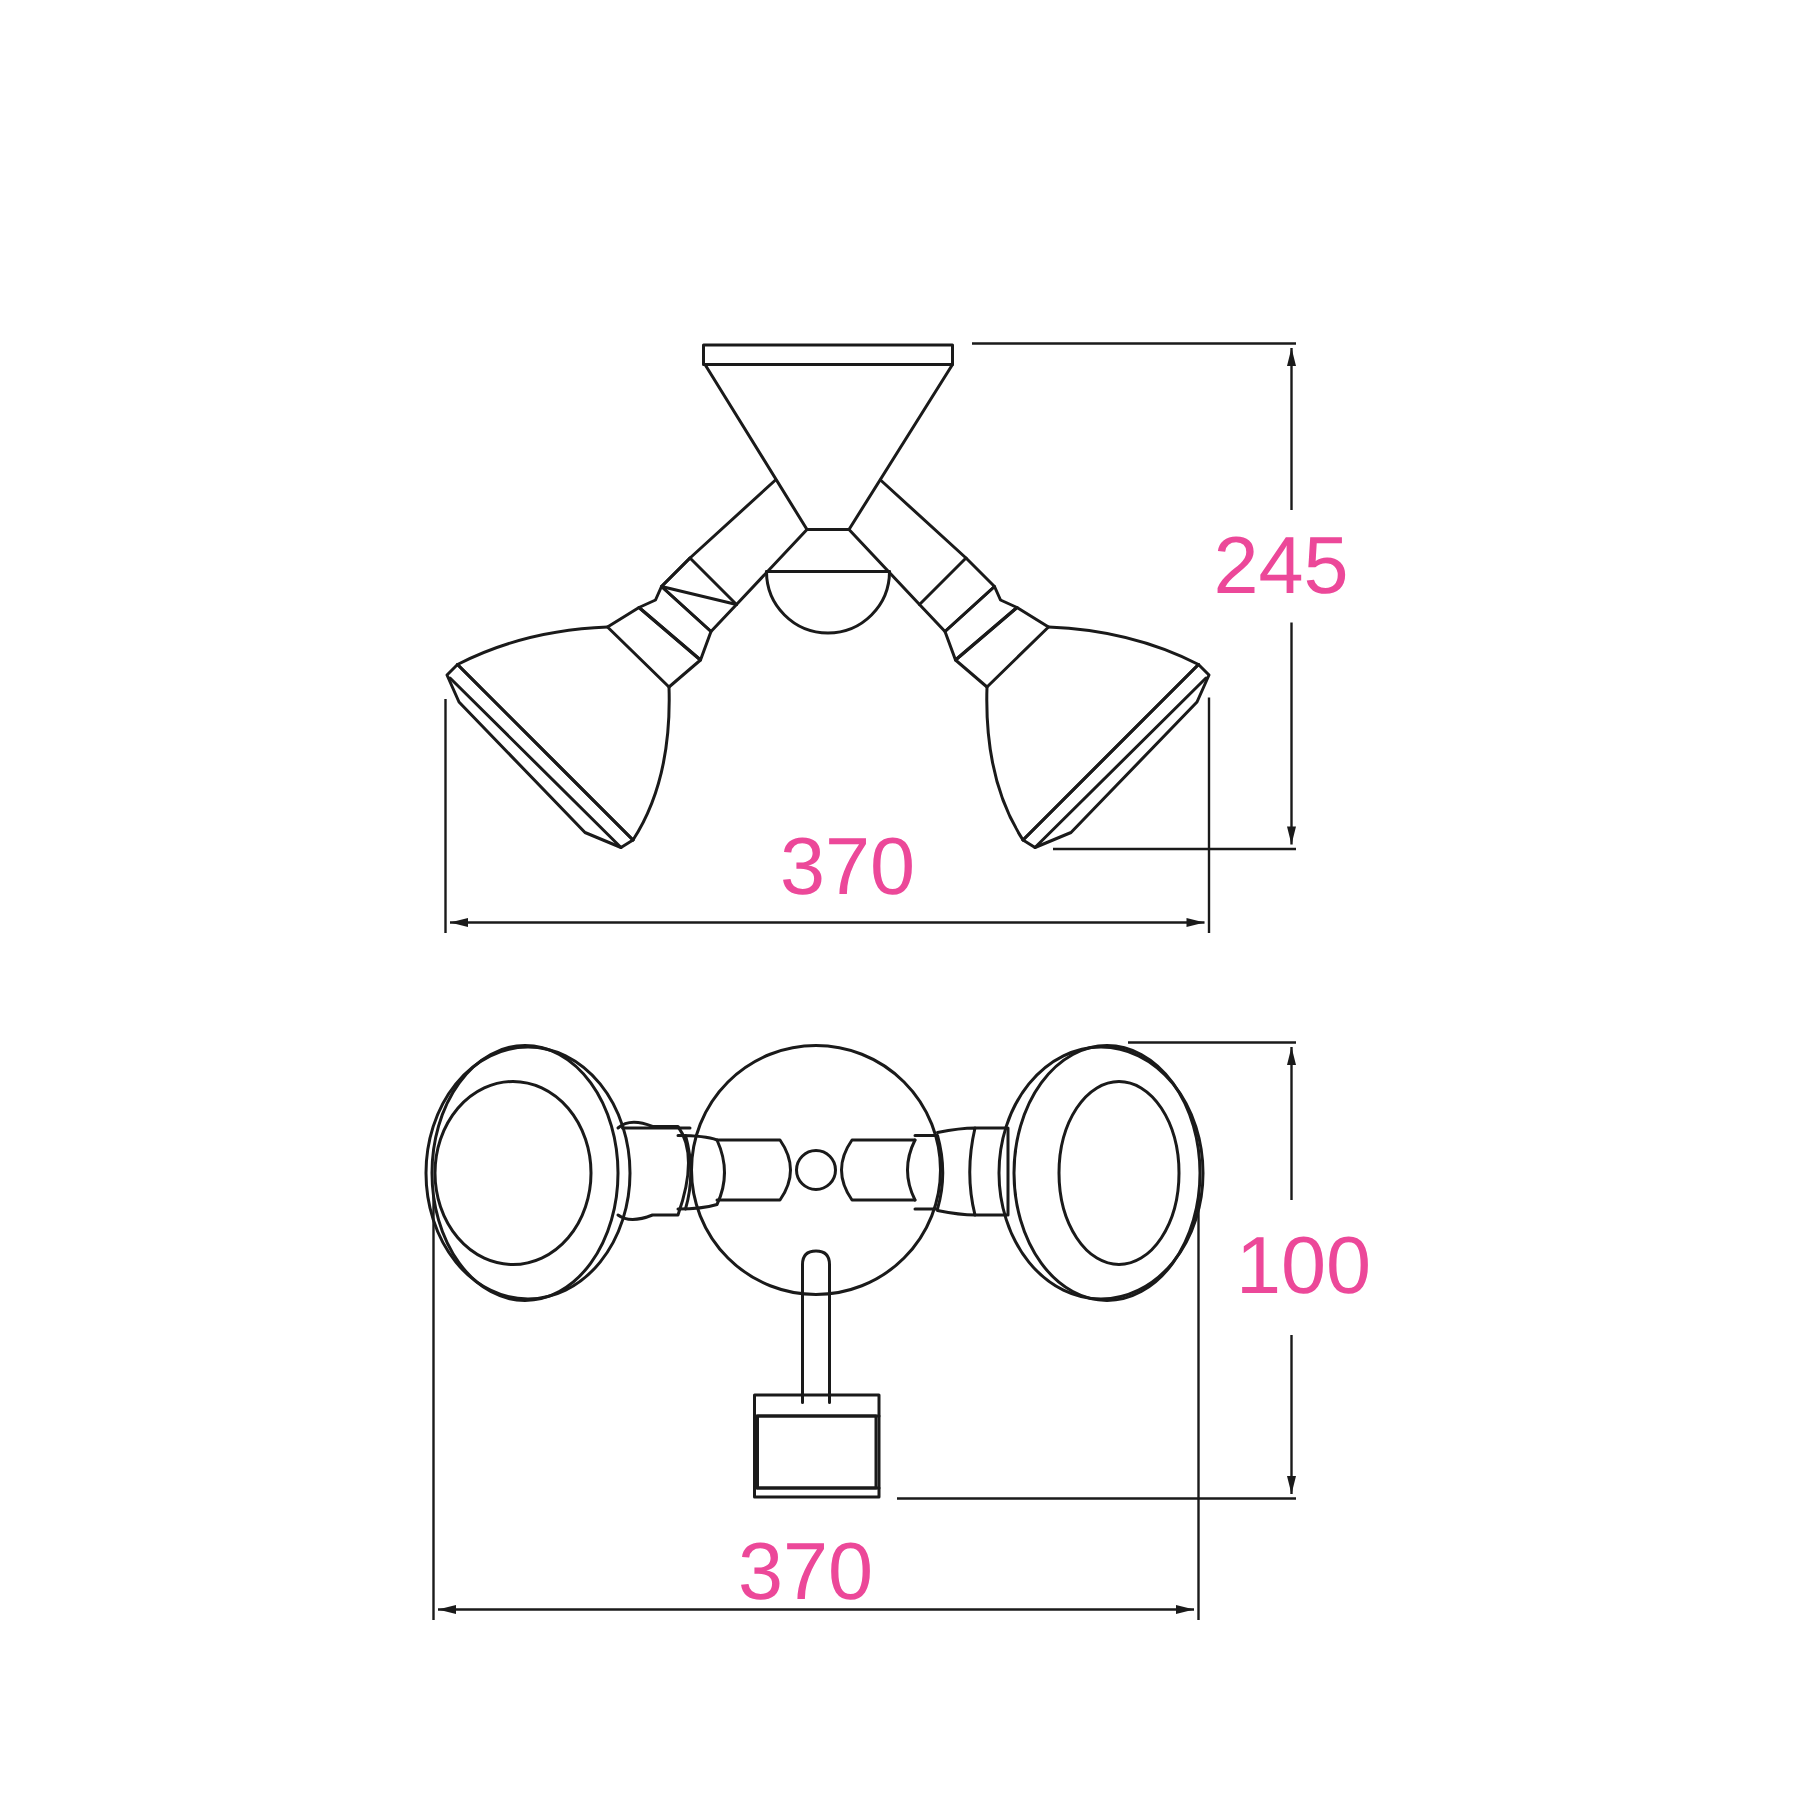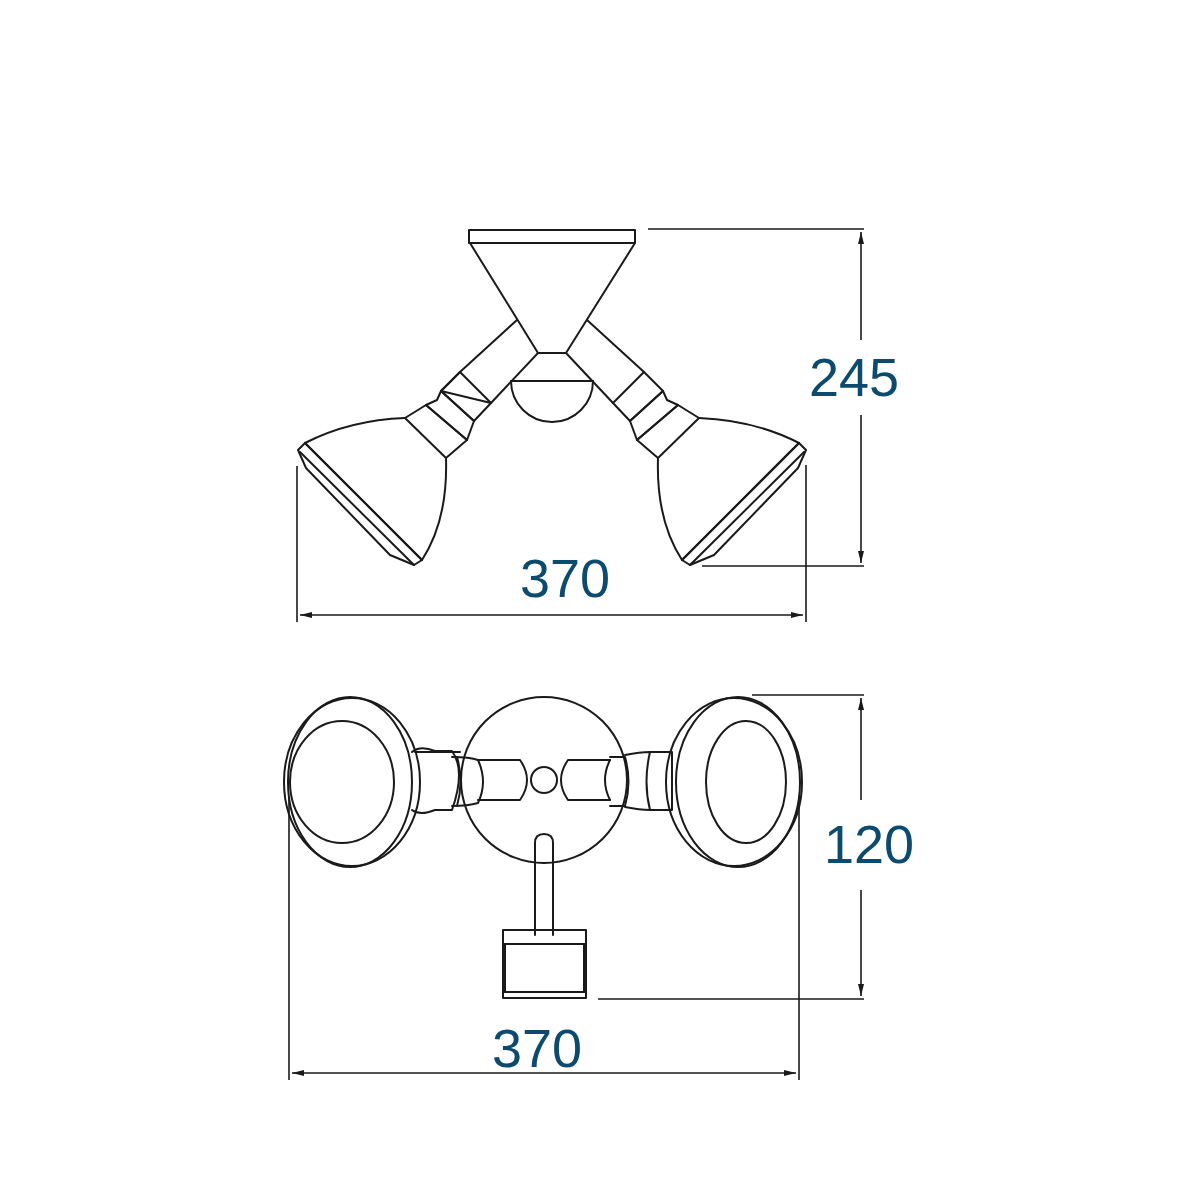--- a/index.html
+++ b/index.html
@@ -1,20 +1,20 @@
 <!DOCTYPE html>
 <html><head>
 <meta charset="utf-8">
 <style>
   html, body { margin: 0; padding: 0; background: #ffffff; }
   body { width: 1200px; height: 1200px; position: relative; overflow: hidden; }
   svg { position: absolute; left: 0; top: 0; }
   .ln { fill: none; stroke: #1a1a1a; stroke-width: 2; stroke-linejoin: round; stroke-linecap: round; }
   .dim { fill: none; stroke: #1a1a1a; stroke-width: 1.6; }
-  .lbl { position: absolute; font-family: "Liberation Sans", sans-serif; font-size: 54px; color: #0c4a6e; line-height: 1; }
+  .lbl { position: absolute; font-family: "Liberation Sans", sans-serif; font-size: 54px; color: #ec4899; line-height: 1; }
 </style>
 </head>
 <body>
 
 <svg width="1200" height="1200" viewBox="0 0 1200 1200">
 
   <g>
 
     <g>
       <rect class="ln" x="469" y="230" width="166" height="13"></rect>
@@ -142,14 +142,14 @@
       <line class="dim" x1="799" y1="797" x2="799" y2="1080"></line>
       <line class="dim" x1="292" y1="1073" x2="796" y2="1073"></line>
       <polygon points="292,1073 304,1070 304,1076" fill="#1a1a1a"></polygon>
       <polygon points="796,1073 784,1070 784,1076" fill="#1a1a1a"></polygon>
     </g>
   </g>
 </svg>
 
 <div class="lbl" style="left:809px; top:350px;">245</div>
 <div class="lbl" style="left:520px; top:551px;">370</div>
-<div class="lbl" style="left:824px; top:817px;">120</div>
+<div class="lbl" style="left:824px; top:817px;">100</div>
 <div class="lbl" style="left:492px; top:1021px;">370</div>
 
 </body></html>

